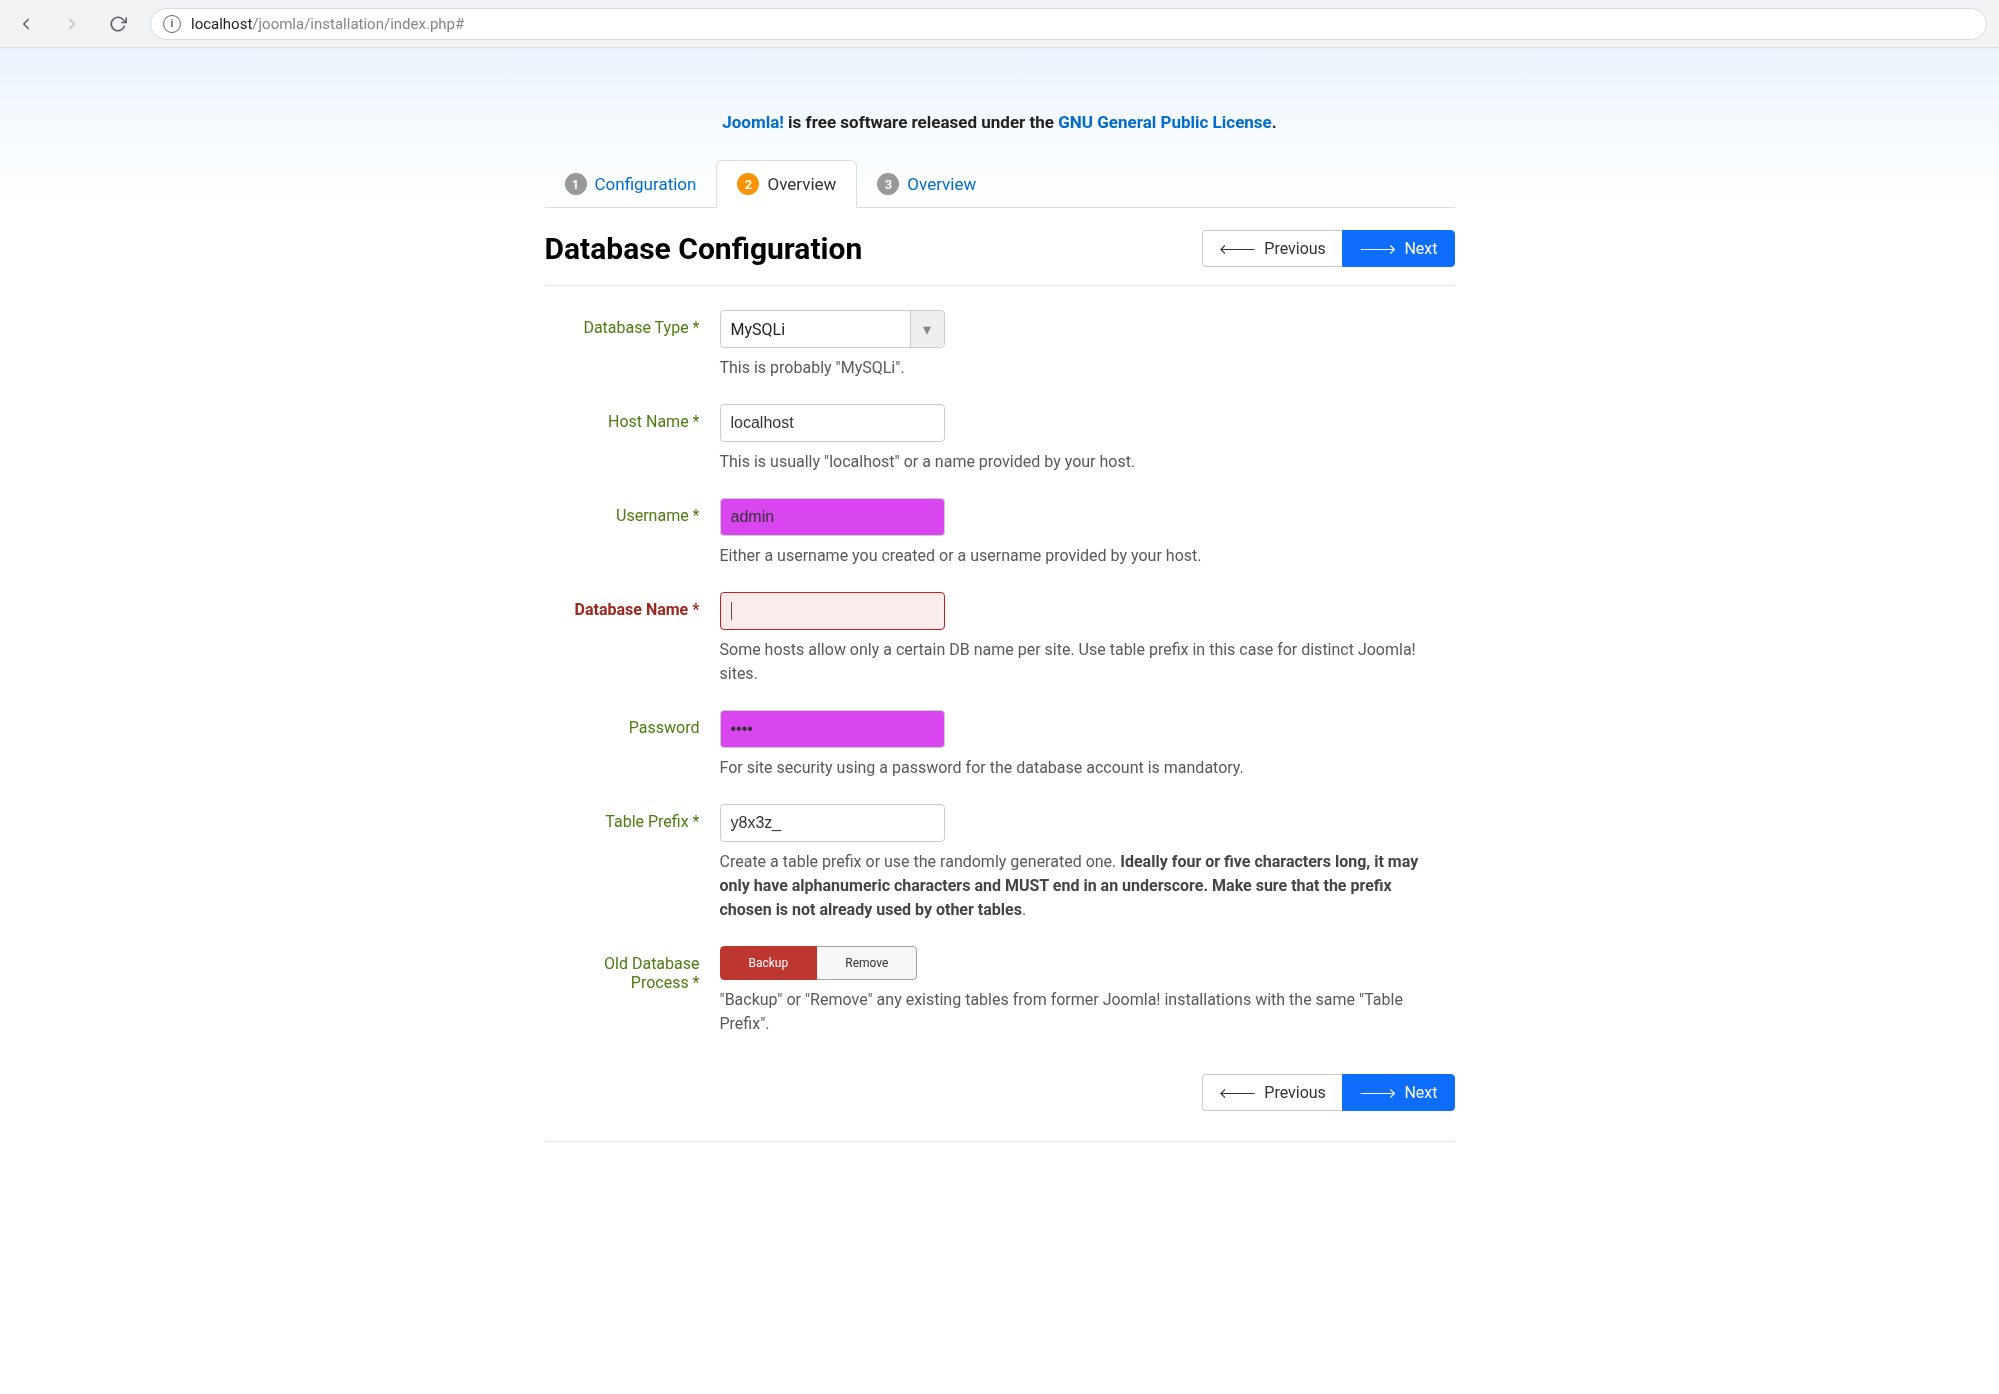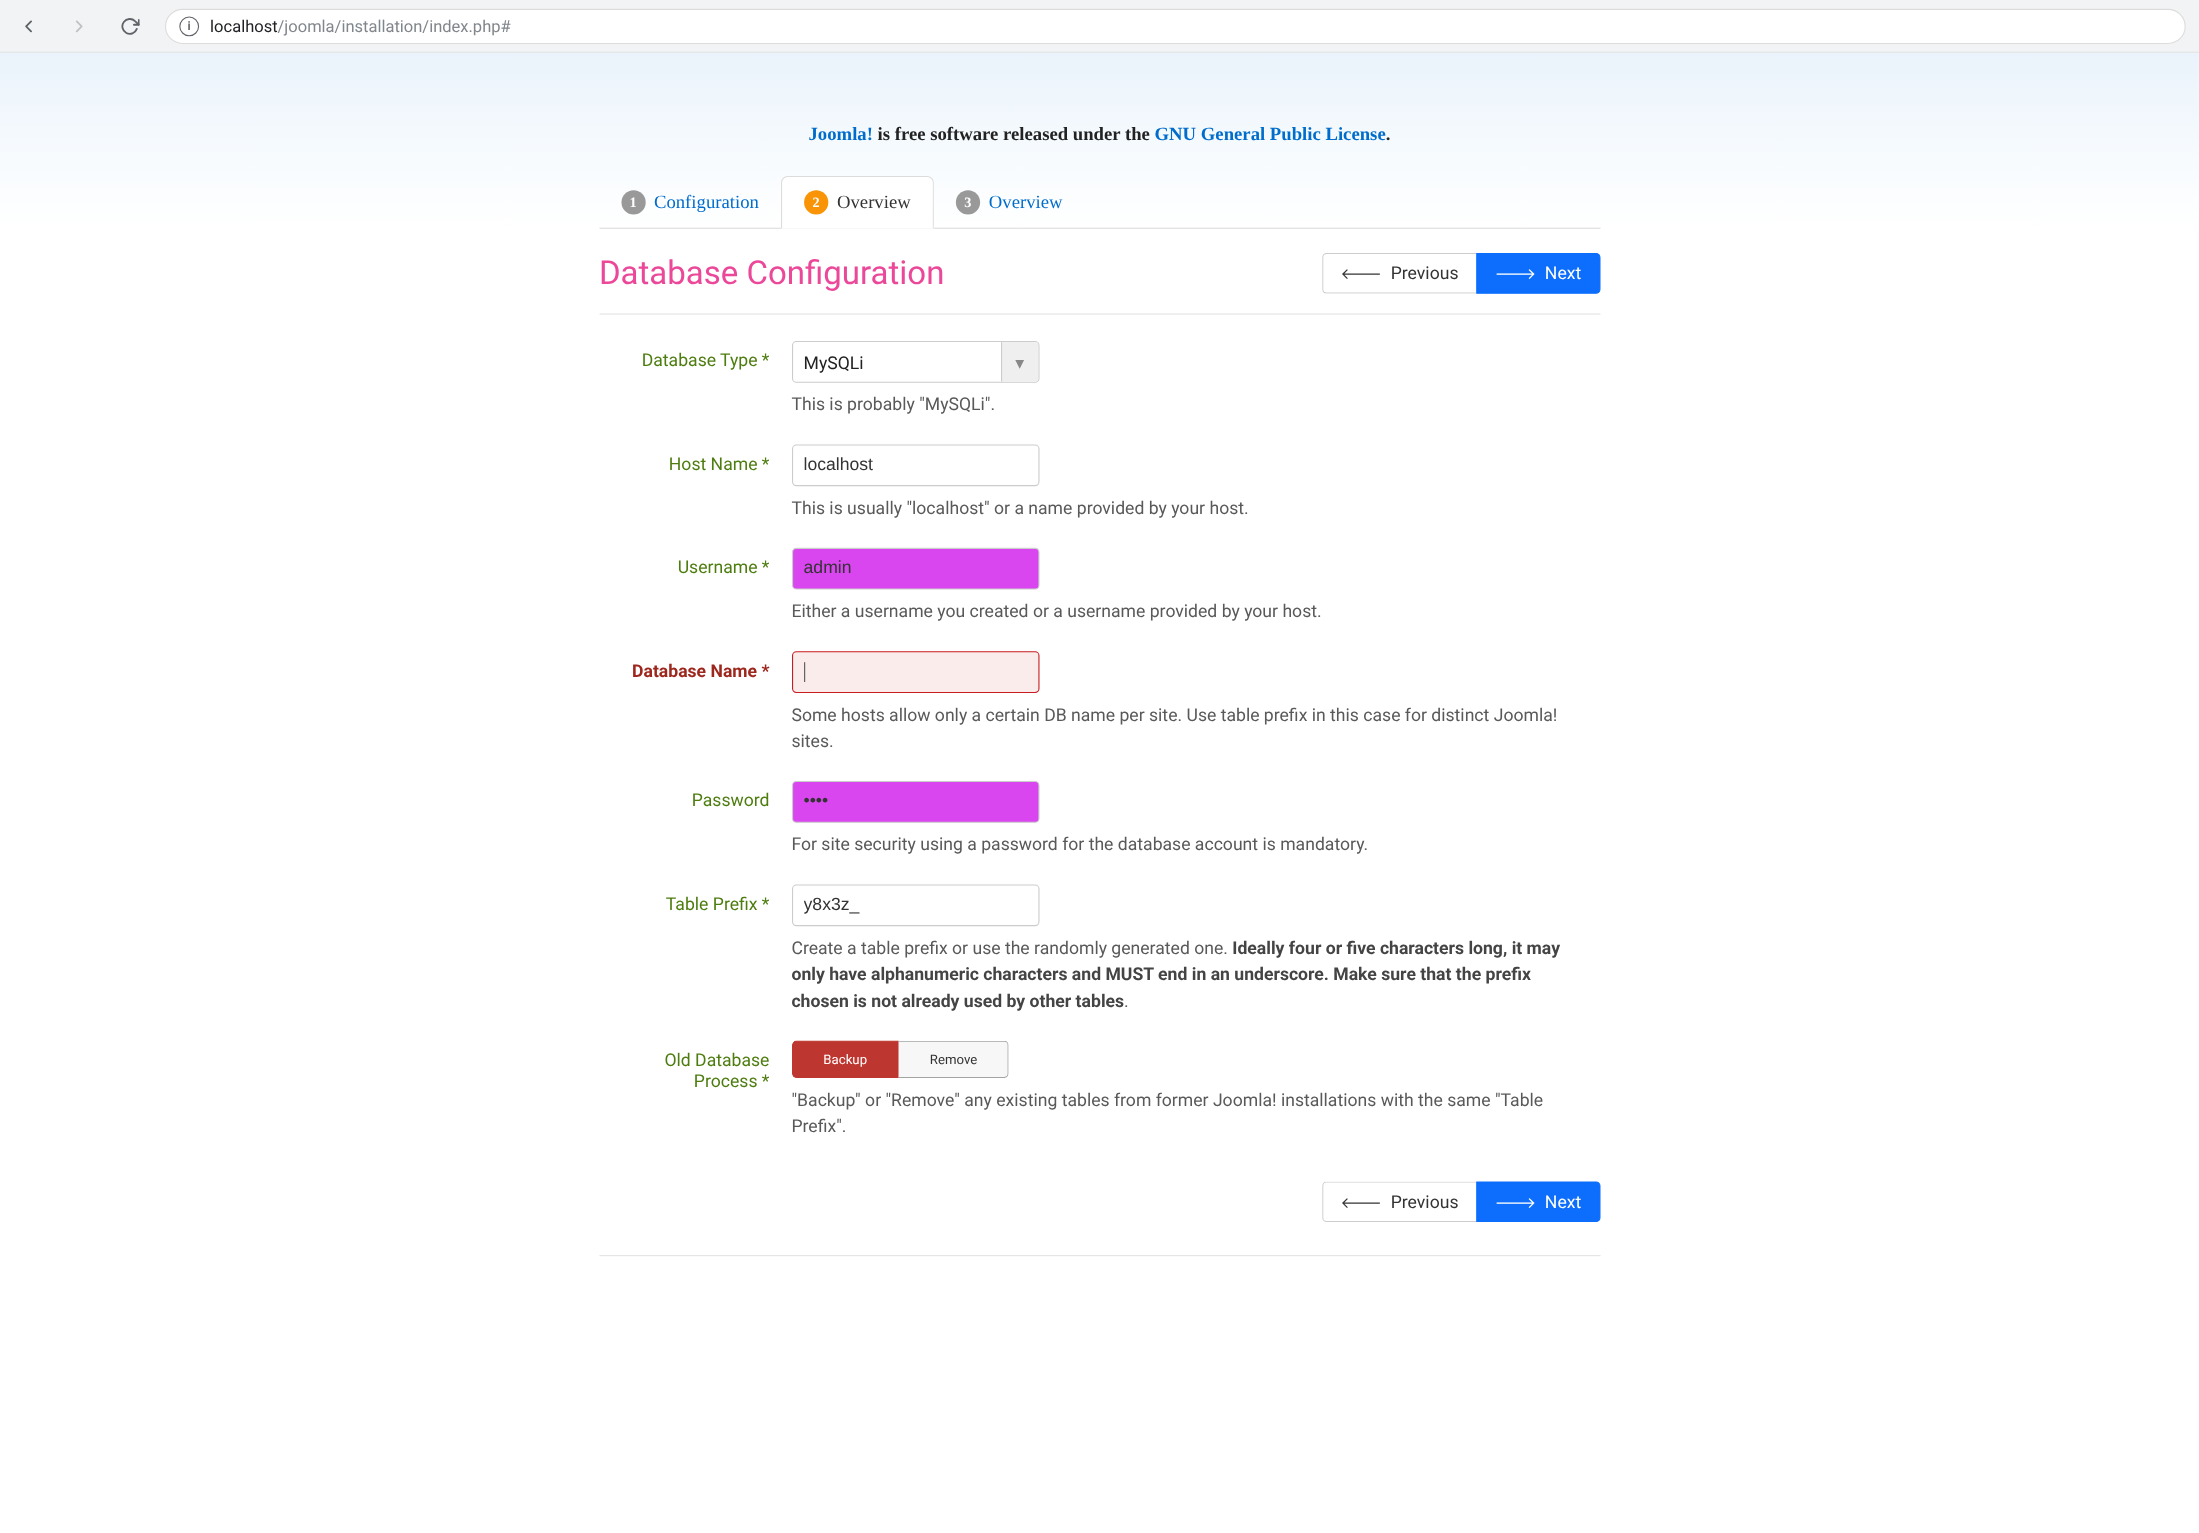--- a/index.html
+++ b/index.html
@@ -46,21 +46,20 @@
   .url-area .url-text .faded { color: #80868b; }
   .info-icon {
     width:18px;height:18px;display:inline-flex;align-items:center;justify-content:center;
     border:1.5px solid #5f6368;border-radius:50%;font-size:11px;font-weight:600;color:#5f6368;
   }
 
   
   .top-gradient {
     background: linear-gradient(to bottom, #eaf3fb 0%, #f7fbfe 60%, #ffffff 100%);
     padding: 10px 0 0 0;
-    font-family: Liberation Serif, serif;
   }
   .step-dots-placeholder {
     height: 18px;
   }
   .intro-line {
     text-align: center;
     font-size: 17px;
     font-weight: 700;
     color: #222;
     padding: 36px 0 28px 0;
@@ -113,22 +112,22 @@
 
   
   .header-row {
     display: flex;
     justify-content: space-between;
     align-items: center;
     padding: 22px 0 18px 0;
   }
   .page-title {
     font-size: 30px;
-    font-weight: 400;
-    color: #ec4899;
+    font-weight: 700;
+    color: #000000;
   }
   .btn-group { display: flex; gap: 0; }
   .btn {
     display: inline-flex;
     align-items: center;
     gap: 8px;
     padding: 8px 16px;
     font-size: 16px;
     border-radius: 4px;
     cursor: pointer;

